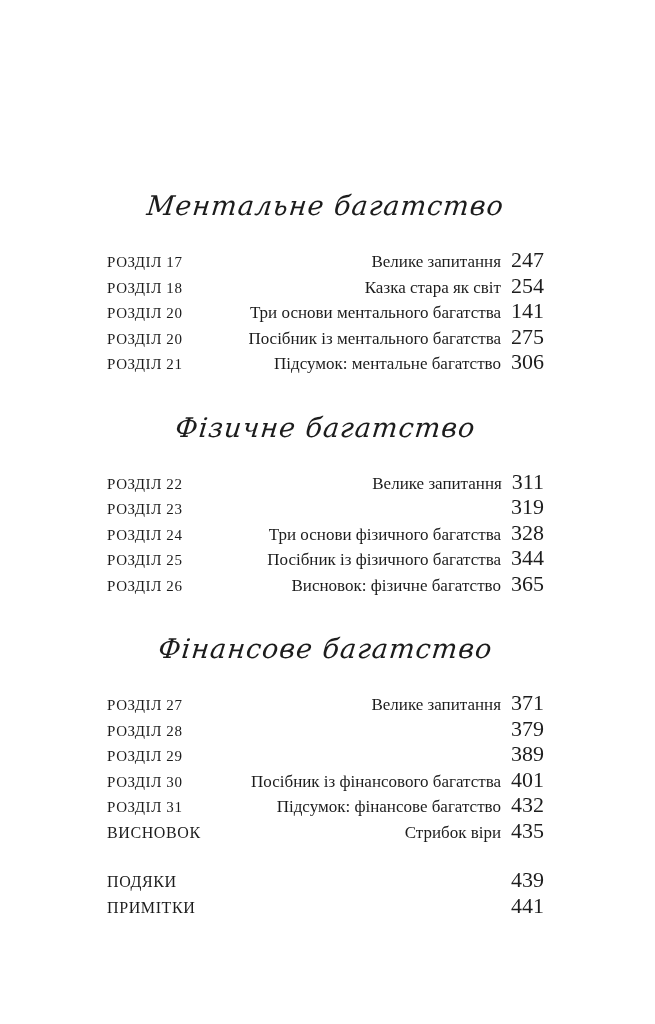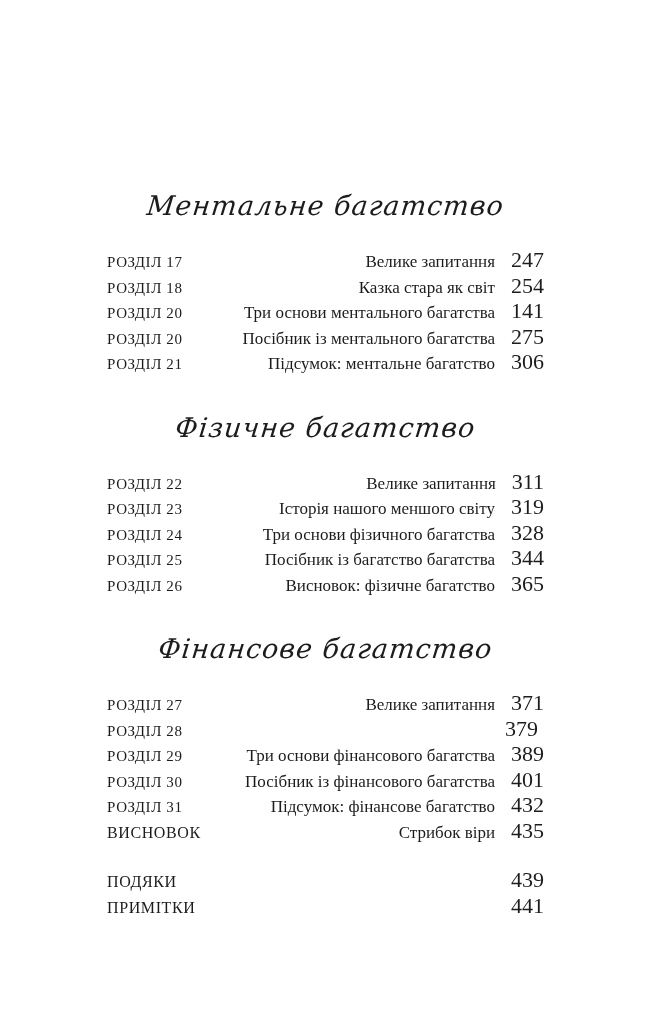--- a/index.html
+++ b/index.html
@@ -37,21 +37,20 @@
   }
   .section:first-child .section-heading { margin-top: 183px; }
   .section + .section .section-heading { margin-top: 30px; }
   .section-rows { margin-top: 20px; }
   .toc-row {
     display: grid;
     grid-template-columns: 113px 1fr auto;
     align-items: baseline;
     height: 25.5px;
     line-height: 25.5px;
-    gap: 6px;
   }
   .chapter-label {
     font-size: 15px;
     letter-spacing: 0.6px;
     white-space: nowrap;
   }
   .chapter-title {
     font-size: 17px;
     white-space: nowrap;
     overflow: hidden;
@@ -119,33 +118,32 @@
     <div class="section-heading">Фізичне багатство</div>
     <div class="section-rows">
   <div class="toc-row">
     <span class="chapter-label">РОЗДІЛ 22</span>
     <span class="chapter-title">Велике запитання</span>
     <span class="chapter-page">311</span>
   </div>
 
   <div class="toc-row">
     <span class="chapter-label">РОЗДІЛ 23</span>
-    <span class="chapter-title">Історія нашого меншого світу</span>
     <span class="chapter-page">319</span>
   </div>
 
   <div class="toc-row">
     <span class="chapter-label">РОЗДІЛ 24</span>
     <span class="chapter-title">Три основи фізичного багатства</span>
     <span class="chapter-page">328</span>
   </div>
 
   <div class="toc-row">
     <span class="chapter-label">РОЗДІЛ 25</span>
-    <span class="chapter-title">Посібник із багатство багатства</span>
+    <span class="chapter-title">Посібник із фізичного багатства</span>
     <span class="chapter-page">344</span>
   </div>
 
   <div class="toc-row">
     <span class="chapter-label">РОЗДІЛ 26</span>
     <span class="chapter-title">Висновок: фізичне багатство</span>
     <span class="chapter-page">365</span>
   </div>
 </div>
   </div>
@@ -159,21 +157,20 @@
     <span class="chapter-page">371</span>
   </div>
 
   <div class="toc-row">
     <span class="chapter-label">РОЗДІЛ 28</span>
     <span class="chapter-page">379</span>
   </div>
 
   <div class="toc-row">
     <span class="chapter-label">РОЗДІЛ 29</span>
-    <span class="chapter-title">Три основи фінансового багатства</span>
     <span class="chapter-page">389</span>
   </div>
 
   <div class="toc-row">
     <span class="chapter-label">РОЗДІЛ 30</span>
     <span class="chapter-title">Посібник із фінансового багатства</span>
     <span class="chapter-page">401</span>
   </div>
 
   <div class="toc-row">

